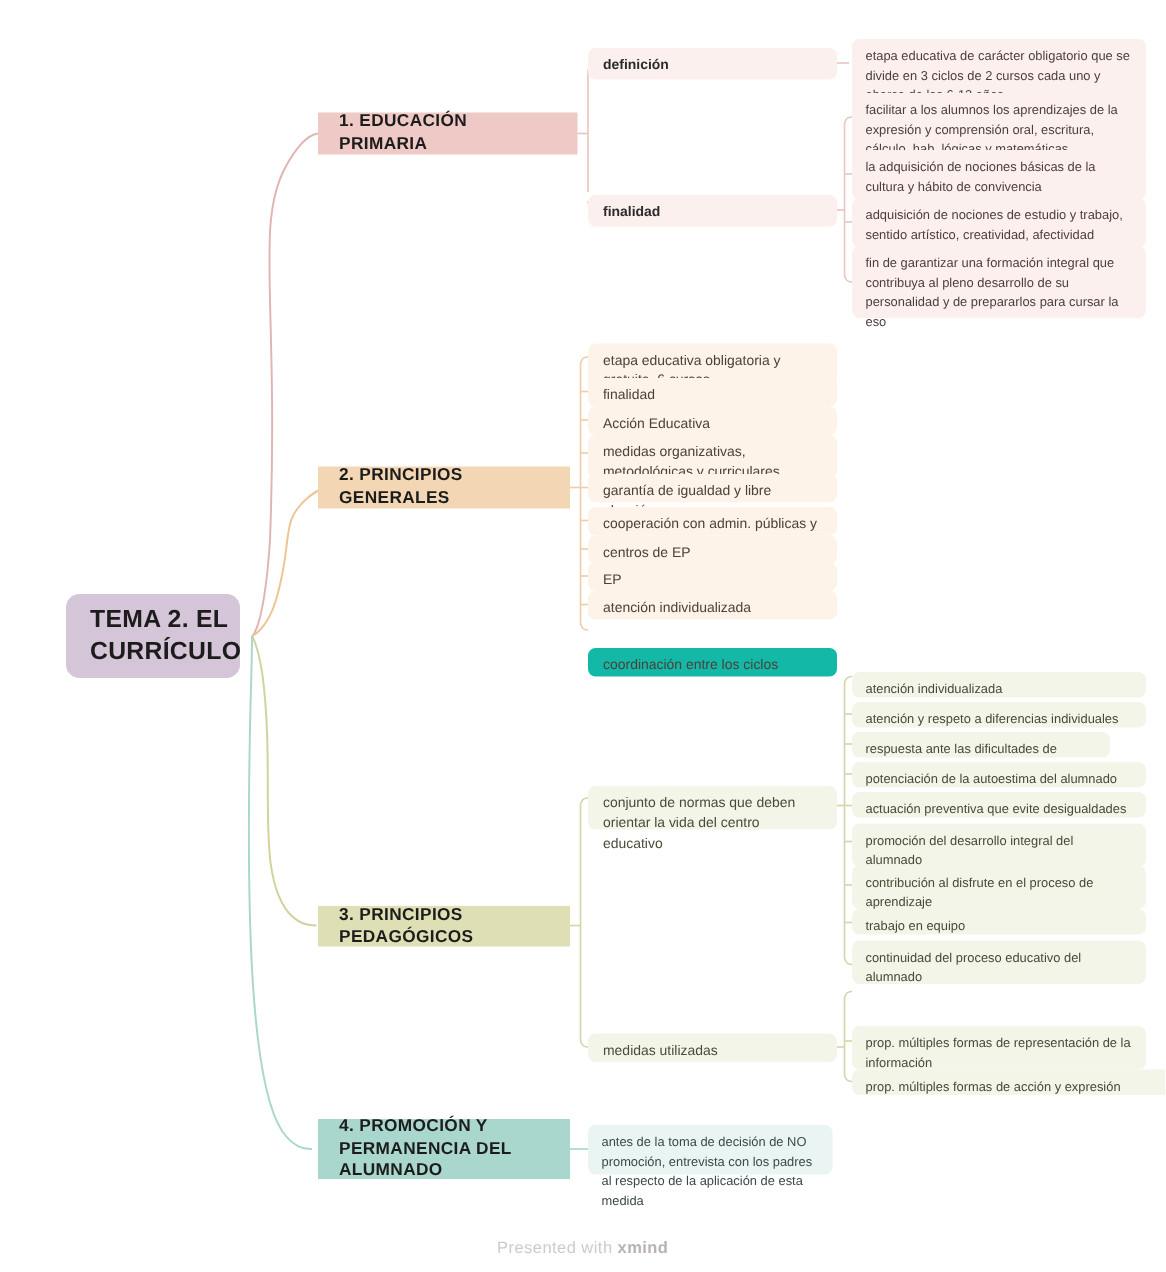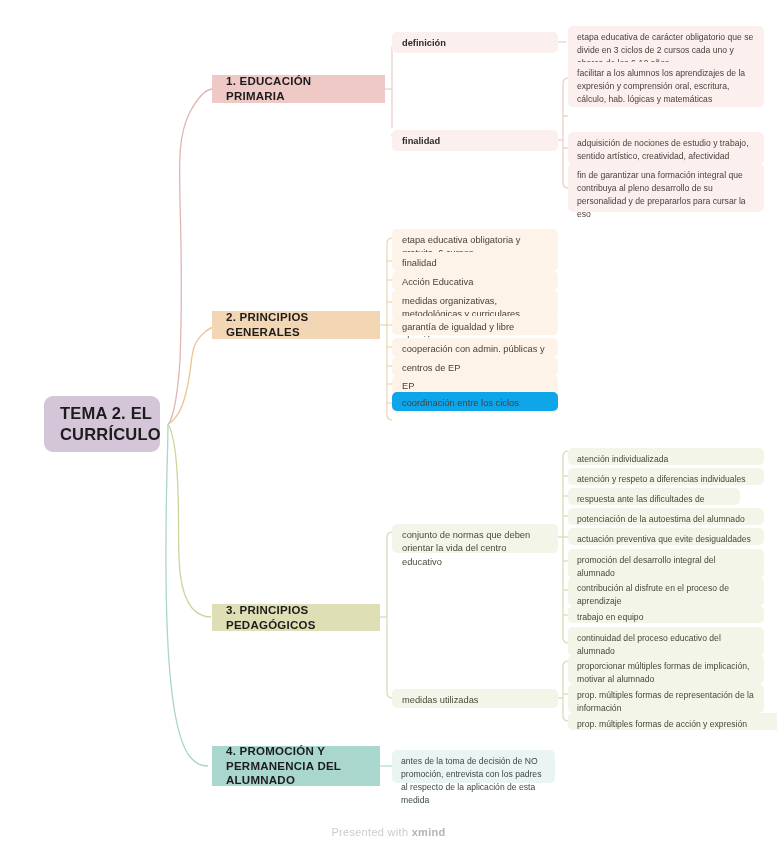--- a/index.html
+++ b/index.html
@@ -187,20 +187,23 @@
   <div class="node b2 pink" style="left:392px; top:130px; width:166px; height:21px;">
     <span>finalidad</span>
   </div>
 
   <div class="node leaf pink" style="left:568px; top:26px; width:196px; height:45px;">
     <span>etapa educativa de carácter obligatorio que se divide en 3 ciclos de 2 cursos cada uno y abarca de los 6-12 años</span>
   </div>
   <div class="node leaf pink" style="left:568px; top:62px; width:196px; height:45px;">
     <span>facilitar a los alumnos los aprendizajes de la expresión y comprensión oral, escritura, cálculo, hab. lógicas y matemáticas</span>
   </div>
+  <div class="node leaf pink" style="left:568px; top:100px; width:196px; height:33px;">
+    <span>la adquisición de nociones básicas de la cultura y hábito de convivencia</span>
+  </div>
   <div class="node leaf pink" style="left:568px; top:164px; width:196px; height:48px;">
     <span>fin de garantizar una formación integral que contribuya al pleno desarrollo de su personalidad y de prepararlos para cursar la eso</span>
   </div>
   <div class="node leaf pink" style="left:568px; top:132px; width:196px; height:33px;">
     <span>adquisición de nociones de estudio y trabajo, sentido artístico, creatividad, afectividad</span>
   </div>
 
   <div class="node b1 br2" style="left:212px; top:311px; width:168px; height:28px;">
     <span>2. PRINCIPIOS GENERALES</span>
   </div>
@@ -225,21 +228,21 @@
   </div>
   <div class="node b2 peach plain" style="left:392px; top:375px; width:166px; height:19px; background:#fdf3e8;">
     <span>EP</span>
   </div>
   <div class="node b2 peach plain" style="left:392px; top:357px; width:166px; height:19px; background:#fdf3e8;">
     <span>centros de EP</span>
   </div>
   <div class="node b2 peach plain" style="left:392px; top:394px; width:166px; height:19px; background:#fdf3e8;">
     <span>atención individualizada</span>
   </div>
-  <div class="node b2 peach plain" style="left:392px; top:392px; width:166px; height:19px; background:#0ea5e9;">
+  <div class="node b2 peach plain" style="left:392px; top:432px; width:166px; height:19px; background:#14b8a6;">
     <span>coordinación entre los ciclos</span>
   </div>
 
   <div class="node b1 br3" style="left:212px; top:604px; width:168px; height:27px;">
     <span>3. PRINCIPIOS PEDAGÓGICOS</span>
   </div>
 
   <div class="node b2 green plaingreen" style="left:392px; top:524px; width:166px; height:29px;">
     <span>conjunto de normas que deben orientar la vida del centro educativo</span>
   </div>
@@ -268,23 +271,20 @@
   <div class="node leaf green" style="left:568px; top:577px; width:196px; height:29px;">
     <span>contribución al disfrute en el proceso de aprendizaje</span>
   </div>
   <div class="node leaf green" style="left:568px; top:606px; width:196px; height:17px;">
     <span>trabajo en equipo</span>
   </div>
   <div class="node leaf green" style="left:568px; top:627px; width:196px; height:29px;">
     <span>continuidad del proceso educativo del alumnado</span>
   </div>
 
-  <div class="node leaf green" style="left:568px; top:655px; width:196px; height:29px;">
-    <span>proporcionar múltiples formas de implicación, motivar al alumnado</span>
-  </div>
   <div class="node leaf green" style="left:568px; top:684px; width:196px; height:29px;">
     <span>prop. múltiples formas de representación de la información</span>
   </div>
   <div class="node leaf green" style="left:568px; top:713px; width:224px; height:17px;">
     <span>prop. múltiples formas de acción y expresión</span>
   </div>
 
   <div class="node b1 br4" style="left:212px; top:746px; width:168px; height:40px;">
     <span>4. PROMOCIÓN Y PERMANENCIA DEL ALUMNADO</span>
   </div>

